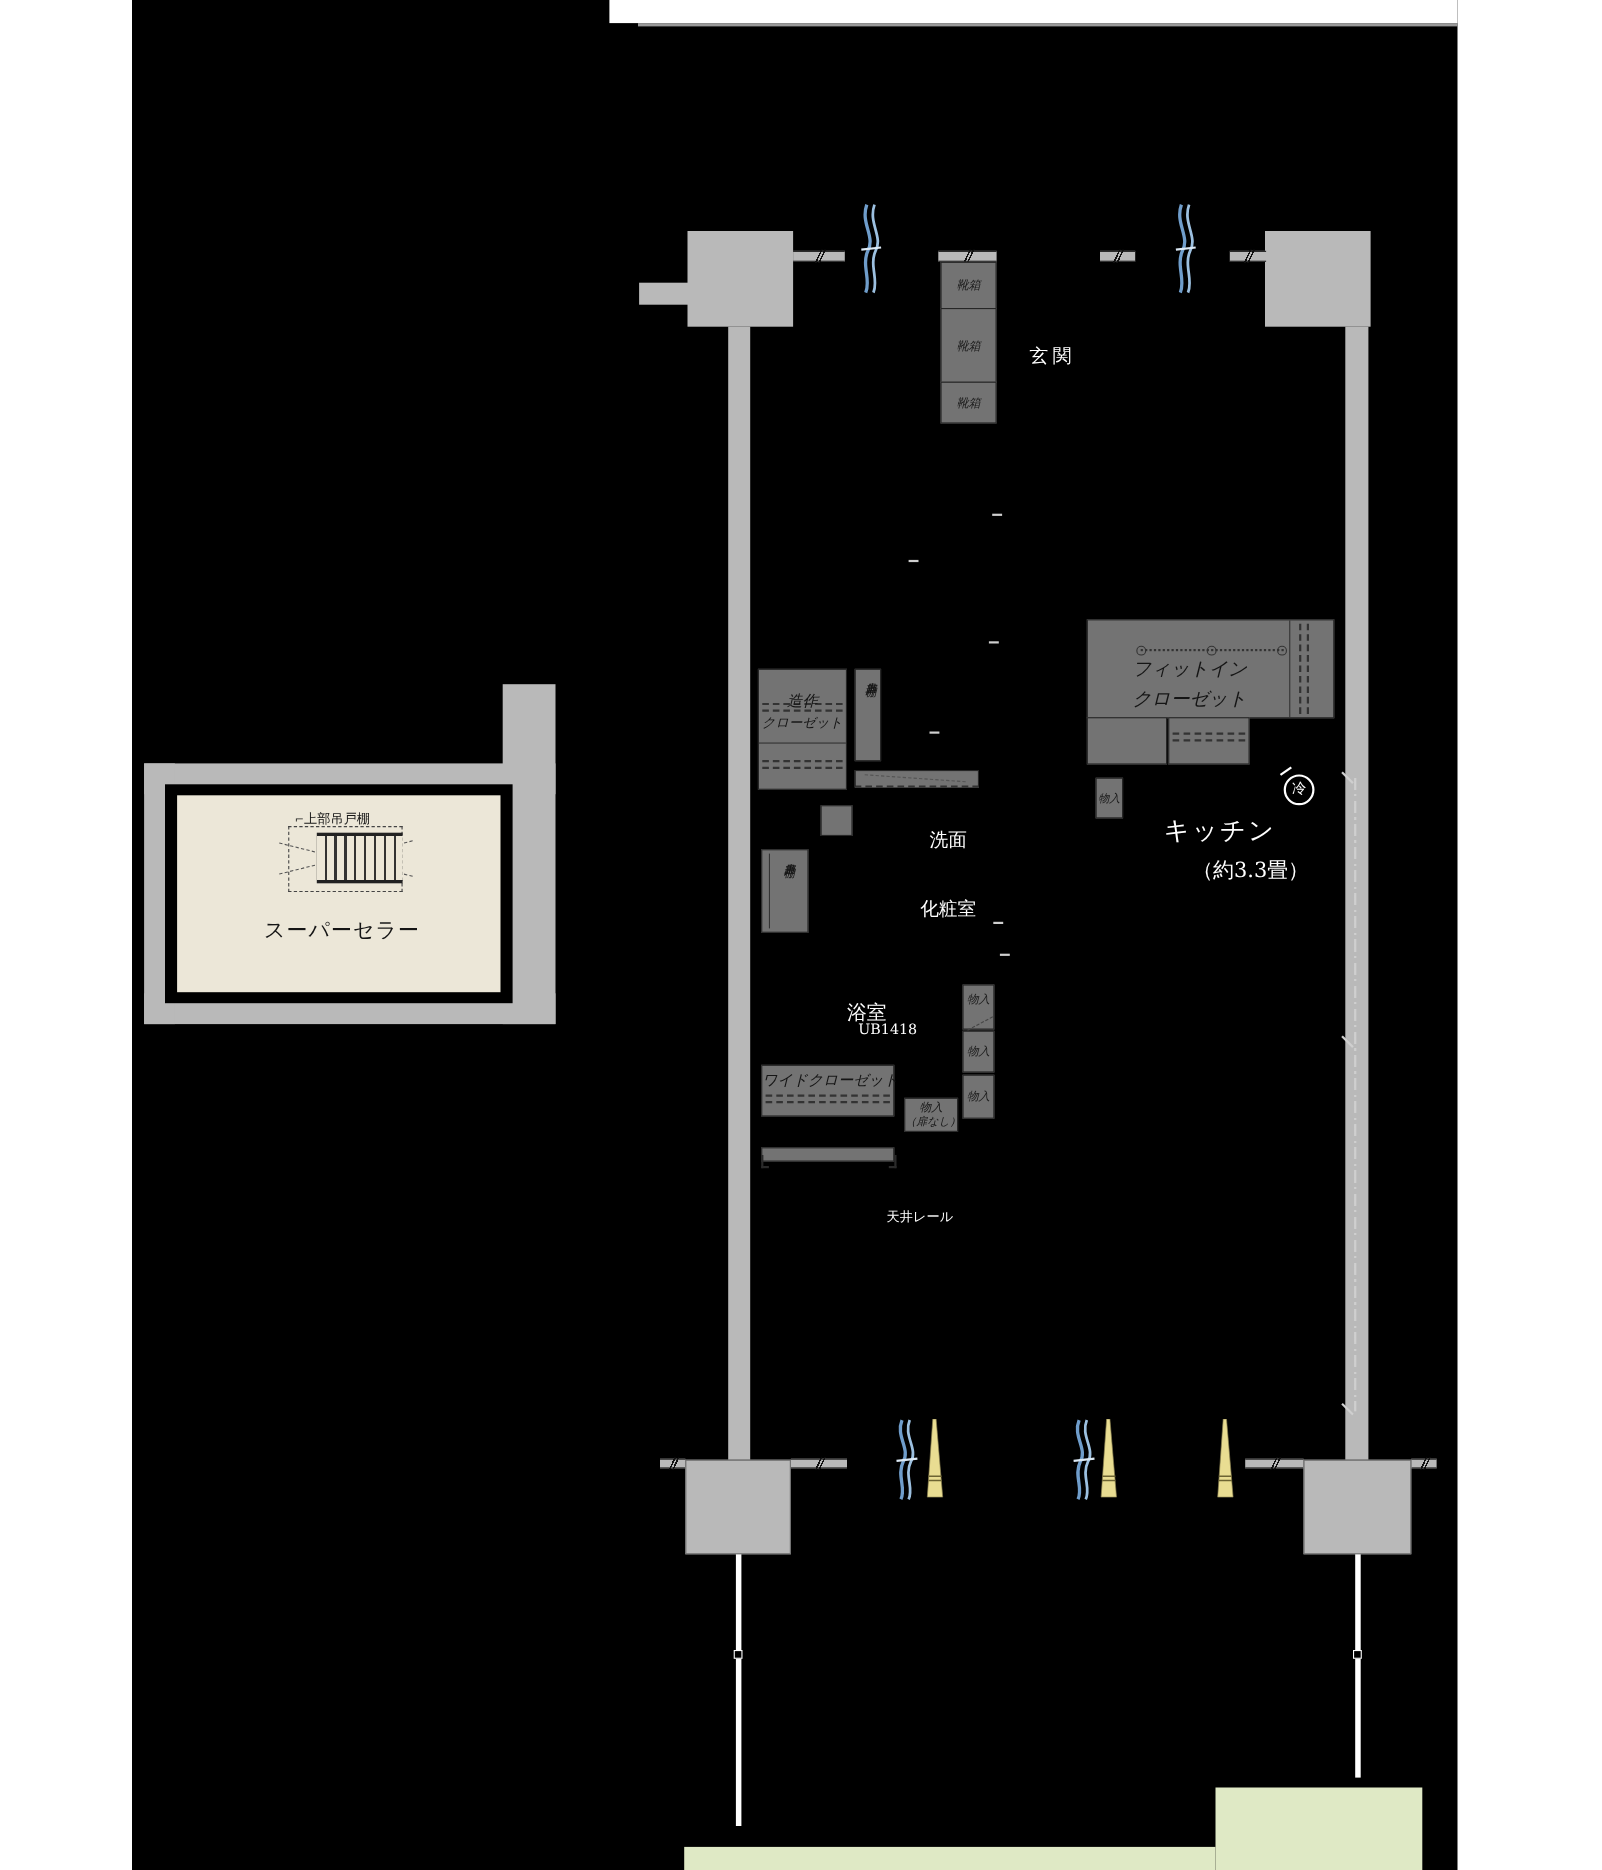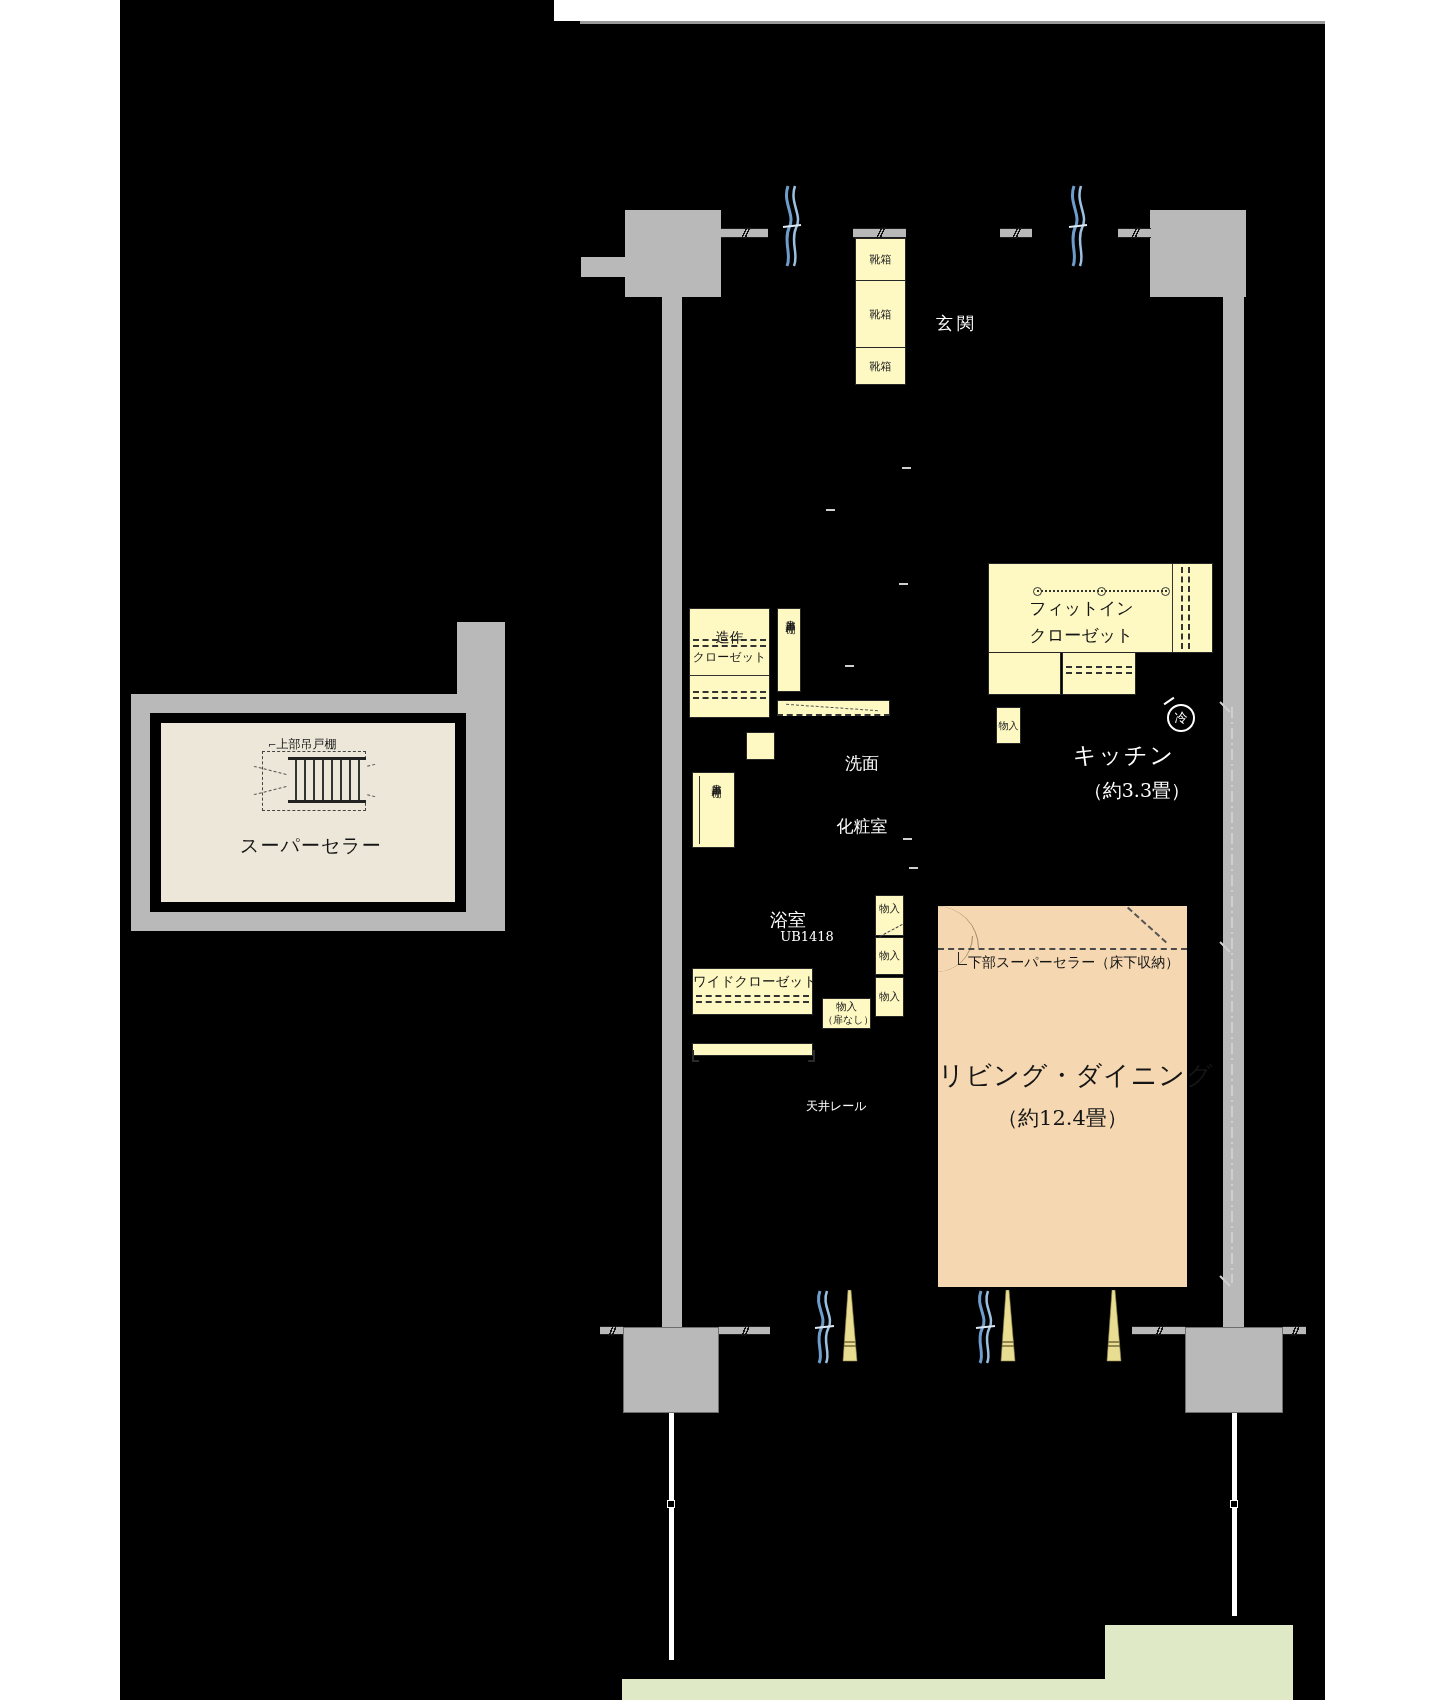--- a/index.html
+++ b/index.html
@@ -1,20 +1,20 @@
 <!DOCTYPE html>
 <html><head>
 <meta charset="utf-8">
 <style>
   html,body{margin:0;padding:0;background:#fff;}
   #stage{position:relative;width:1456px;height:1700px;background:#fff;overflow:hidden;
          font-family:"DejaVu Serif","Liberation Serif",serif;}
   .abs{position:absolute;}
   .wall{position:absolute;background:#b9b9b9;}
-  .box{position:absolute;background:#fef9c3;border:1.5px solid #262626;box-sizing:border-box;}
+  .box{position:absolute;background:#737373;border:1.5px solid #262626;box-sizing:border-box;font-style:italic;}
   .boxlabel{color:#1b1b1b;text-align:center;display:flex;align-items:center;justify-content:center;}
   .wtxt{position:absolute;color:#fff;white-space:nowrap;}
   .btxt{position:absolute;color:#151515;white-space:nowrap;}
   .hatch{position:absolute;background:#b9b9b9;border-top:1.5px solid #1c1c1c;border-bottom:1.5px solid #1c1c1c;box-sizing:border-box;}
   .hatch i{position:absolute;left:50%;top:-2px;bottom:-2px;width:14px;transform:translateX(-50%);
            background:linear-gradient(115deg,transparent 42%,#111 42%,#111 50%,transparent 50%,transparent 58%,#111 58%,#111 66%,transparent 66%);}
   .dashfrag{position:absolute;width:9px;height:2px;background:#cfcfcf;}
   .vtext{writing-mode:vertical-rl;text-orientation:upright;letter-spacing:1px;}
   .railing{position:absolute;width:5px;background:#fff;}
   .greenpad{position:absolute;background:#dfe9c5;}
@@ -145,33 +145,23 @@
     <div class="abs" style="left:3px;right:3px;top:13px;border-top:2px dashed #333;"></div>
     <div class="abs" style="left:3px;right:3px;top:19px;border-top:2px dashed #333;"></div>
   </div>
 
   <div class="box boxlabel" style="left:996px;top:707px;width:25px;height:37px;font-size:10px;">物入</div>
 
   <div class="abs" style="left:1167px;top:704px;width:24px;height:24px;border:2px solid #fff;border-radius:50%;
               color:#fff;font-size:13px;line-height:24px;text-align:center;">冷</div>
   <div class="abs" style="left:1163px;top:700px;width:12px;height:2px;background:#fff;transform:rotate(-35deg);"></div>
 
-  <div class="wtxt" style="left:1058px;top:740px;width:132px;text-align:center;font-size:23px;letter-spacing:2px;">キッチン</div>
+  <div class="wtxt" style="left:1058px;top:740px;width:132px;font-size:23px;letter-spacing:2px;">キッチン</div>
   <div class="wtxt" style="left:1058px;top:778px;width:132px;text-align:right;font-size:19px;">（約3.3畳）</div>
 
-  <div class="abs" style="left:938px;top:906px;width:249px;height:381px;background:#f5d8b2;">
-    <div class="abs" style="left:-2px;top:0;width:42px;height:42px;border-right:1.5px solid #8a7357;border-radius:0 100% 0 0;opacity:.8;"></div>
-    <div class="abs" style="left:-2px;top:30px;width:36px;height:36px;border-right:1.5px solid #8a7357;border-radius:0 0 100% 0;opacity:.8;"></div>
-    <div class="abs" style="right:14px;top:18px;width:52px;height:0;border-top:2px dashed #555;transform:rotate(42deg);"></div>
-    <div class="abs" style="left:0;right:0;top:42px;border-top:2px dashed #4a4a4a;"></div>
-    <div class="abs" style="left:20px;top:46px;width:8px;height:12px;border-left:1.5px solid #222;border-bottom:1.5px solid #222;"></div>
-    <div class="btxt" style="left:30px;top:48px;font-size:14px;">下部スーパーセラー（床下収納）</div>
-    <div class="btxt" style="left:0;top:152px;width:100%;text-align:center;font-size:26px;letter-spacing:1px;">リビング・ダイニング</div>
-    <div class="btxt" style="left:0;top:198px;width:100%;text-align:center;font-size:21px;">（約12.4畳）</div>
-  </div>
 
   <div class="box" style="left:875px;top:895px;width:29px;height:41px;">
     <div class="boxlabel" style="height:26px;font-size:10.5px;">物入</div>
     <div class="abs" style="left:2px;bottom:4px;width:26px;height:0;border-top:1px dashed #444;transform:rotate(-28deg);"></div>
   </div>
   <div class="box boxlabel" style="left:875px;top:937px;width:29px;height:38px;font-size:10.5px;">物入</div>
   <div class="box boxlabel" style="left:875px;top:977px;width:29px;height:40px;font-size:10.5px;">物入</div>
 
   <div class="wtxt" style="left:770px;top:908px;width:74px;text-align:left;font-size:18px;">浴室</div>
   <div class="wtxt" style="left:770px;top:929px;width:74px;text-align:center;font-size:13px;">UB1418</div>

